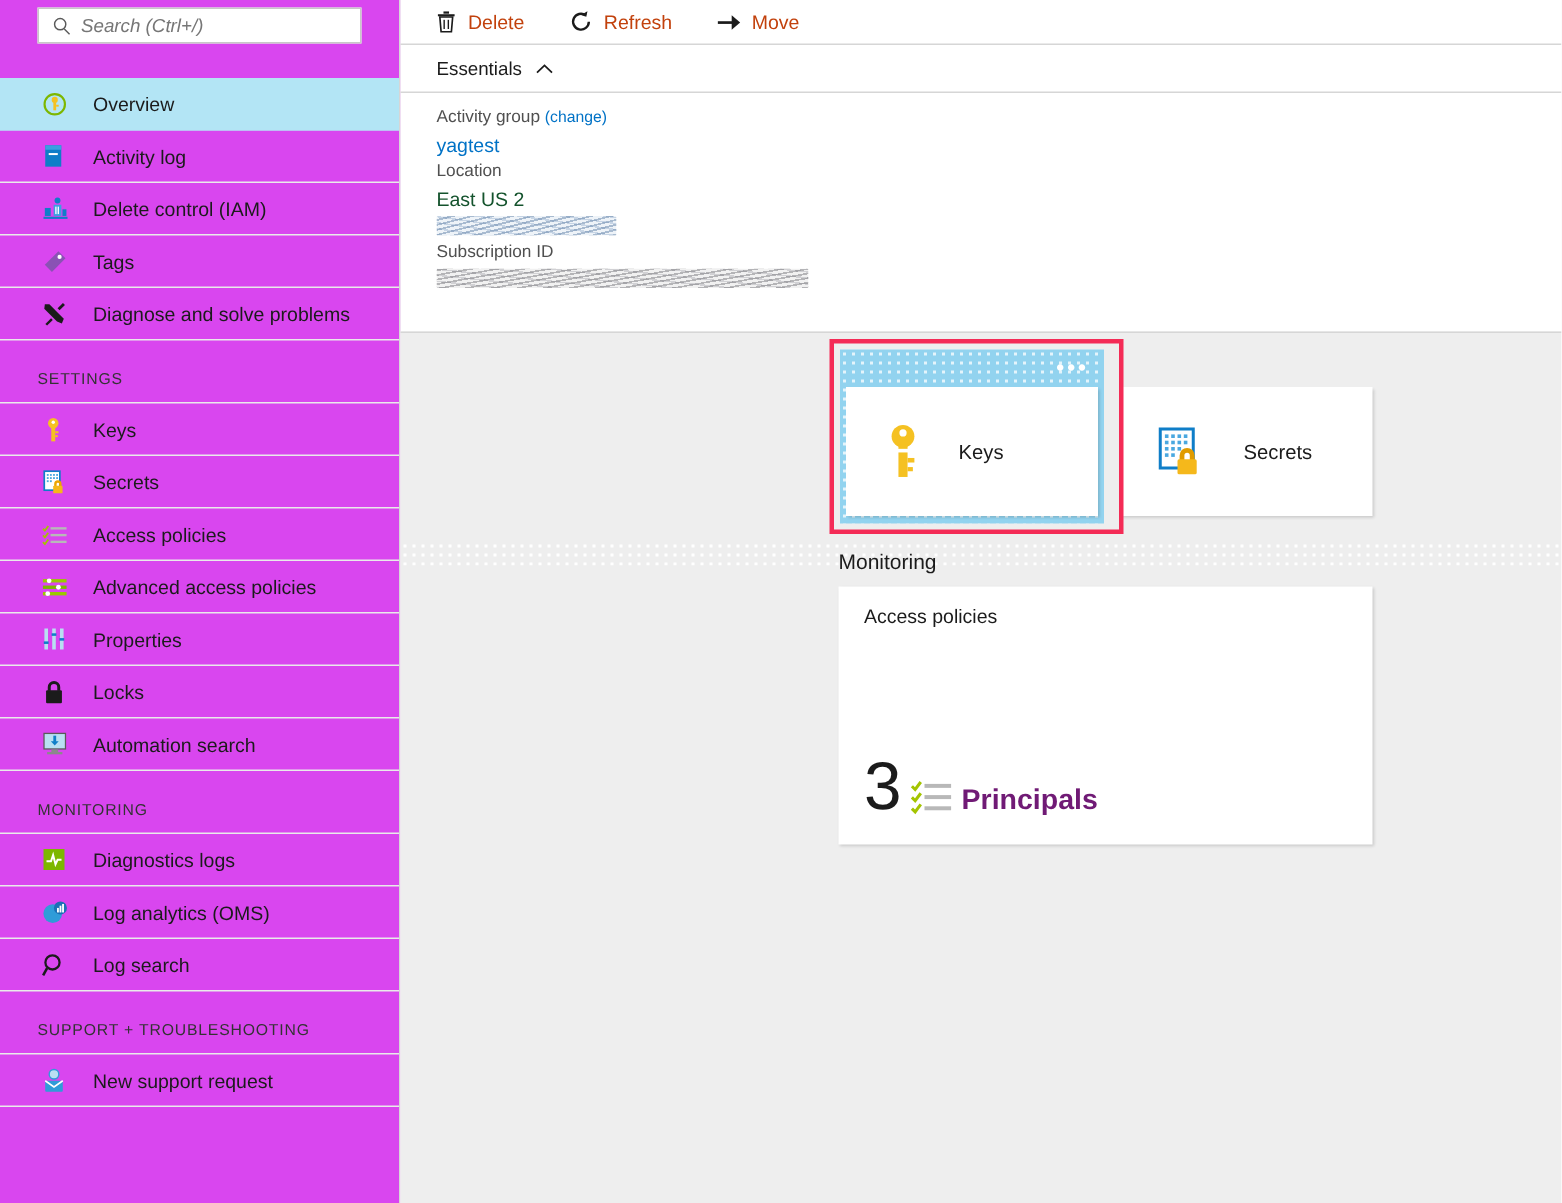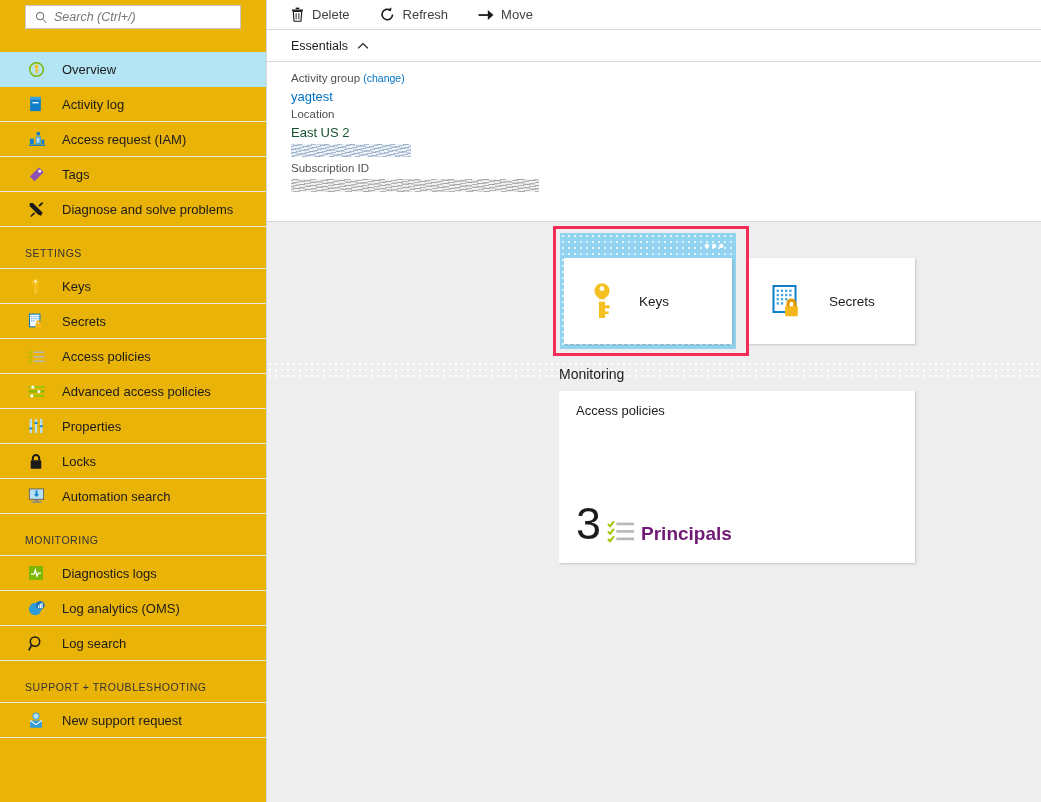--- a/index.html
+++ b/index.html
@@ -7,21 +7,21 @@
     width: 1041px; height: 802px;
     background: #ffffff;
     font-family: "Liberation Sans", sans-serif;
     overflow: hidden;
   }
   .app { position: relative; width: 1041px; height: 802px; display: flex; }
 
   
   .sidebar {
     width: 267px; height: 802px;
-    background: #eab308;
+    background: #d946ef;
     border-right: 1px solid #d6d6d6;
     position: relative;
     flex: 0 0 267px;
   }
   .search-wrap { padding: 5px 25px 0 25px; }
   .search-box {
     height: 24px;
     border: 1px solid #c8c8c8;
     display: flex; align-items: center;
     background: #fff;
@@ -65,21 +65,21 @@
   
   .content { flex: 1 1 auto; position: relative; background: #fff; height: 802px; }
 
   .toolbar {
     height: 30px; display: flex; align-items: center;
     padding-left: 22px; gap: 0px;
     border-bottom: 1px solid #d6d6d6;
   }
   .tb-btn {
     display: flex; align-items: center; gap: 7px;
-    font-size: 13px; color: #404040;
+    font-size: 13px; color: #c2410c;
     padding: 0 14px 0 0; margin-right: 16px;
     cursor: pointer; height: 28px;
   }
   .tb-btn .g { display:flex; align-items:center; justify-content:center; width:16px; }
 
   .essentials {
     height: 32px; display: flex; align-items: center;
     padding-left: 24px; gap: 9px;
     border-bottom: 1px solid #d6d6d6;
     cursor: pointer;
@@ -227,21 +227,21 @@
           <svg width="18" height="16" viewBox="0 0 20 18">
             <circle cx="11.5" cy="3" r="2.2" fill="#0f7ec8"></circle>
             <rect x="8.6" y="6.2" width="5.8" height="8.4" fill="#3aa0e0"></rect>
             <rect x="2" y="8.6" width="4.4" height="6" fill="#0f7ec8"></rect>
             <rect x="15.2" y="9.6" width="3" height="5" fill="#0f7ec8"></rect>
             <rect x="1" y="15.2" width="18" height="1.6" fill="#0f7ec8"></rect>
             <rect x="9.8" y="7.6" width="1" height="5.6" fill="#fff"></rect>
             <rect x="11.6" y="7.6" width="1" height="5.6" fill="#fff"></rect>
           </svg>
         </span>
-        <span class="lbl">Access request (IAM)</span>
+        <span class="lbl">Delete control (IAM)</span>
       </div>
 
       <div class="nav-item">
         <span class="ic">
           <svg width="17" height="17" viewBox="0 0 18 18">
             <path d="M11.6 1.6 L16.6 6.6 L7 16.2 L2 11.2 Z" fill="#8a52b4"></path>
             <circle cx="12.4" cy="5.6" r="1.5" fill="#ffffff"></circle>
           </svg>
         </span>
         <span class="lbl">Tags</span>

